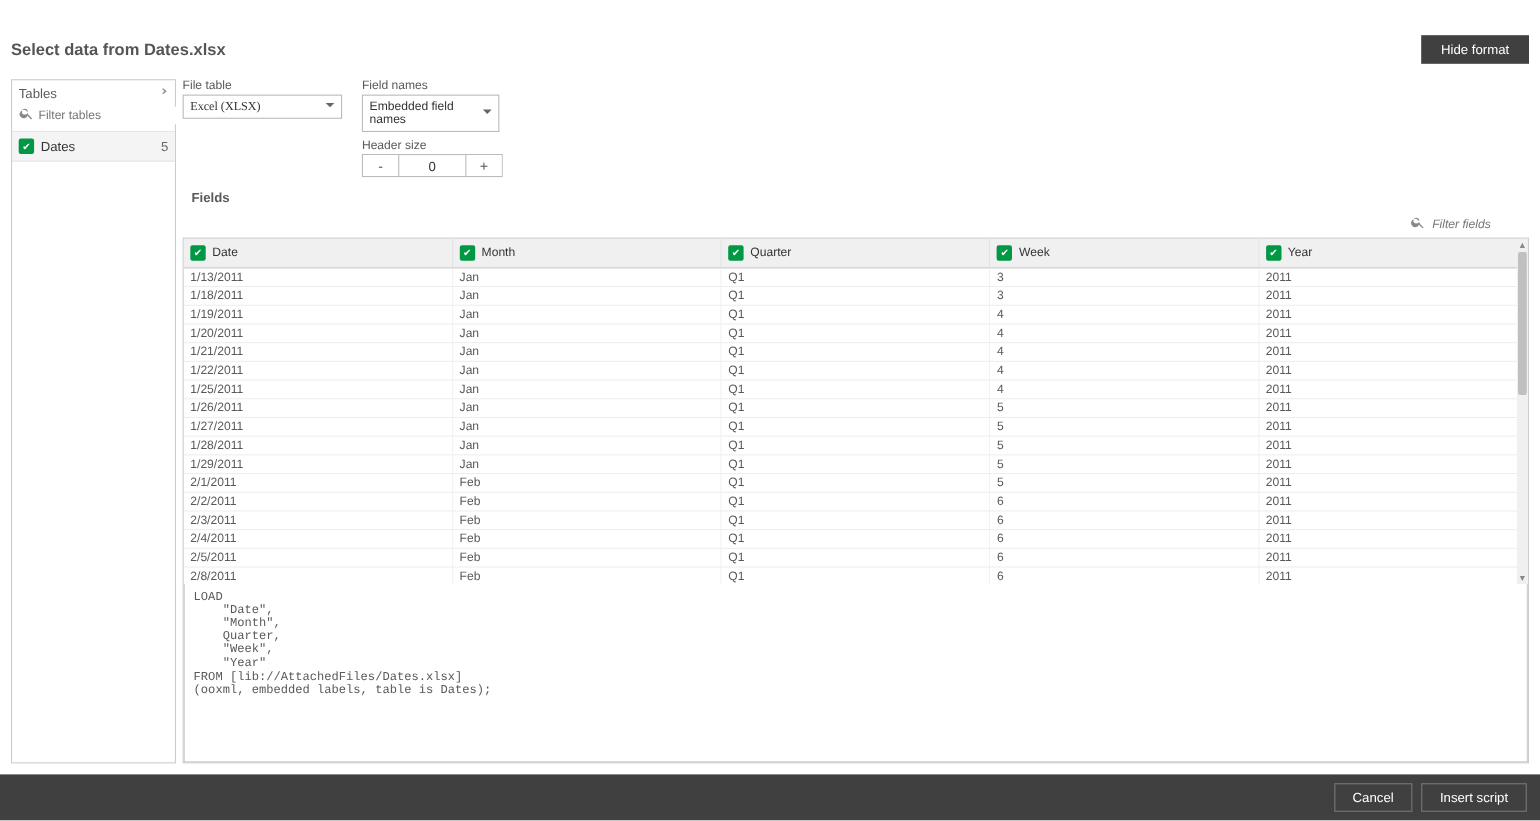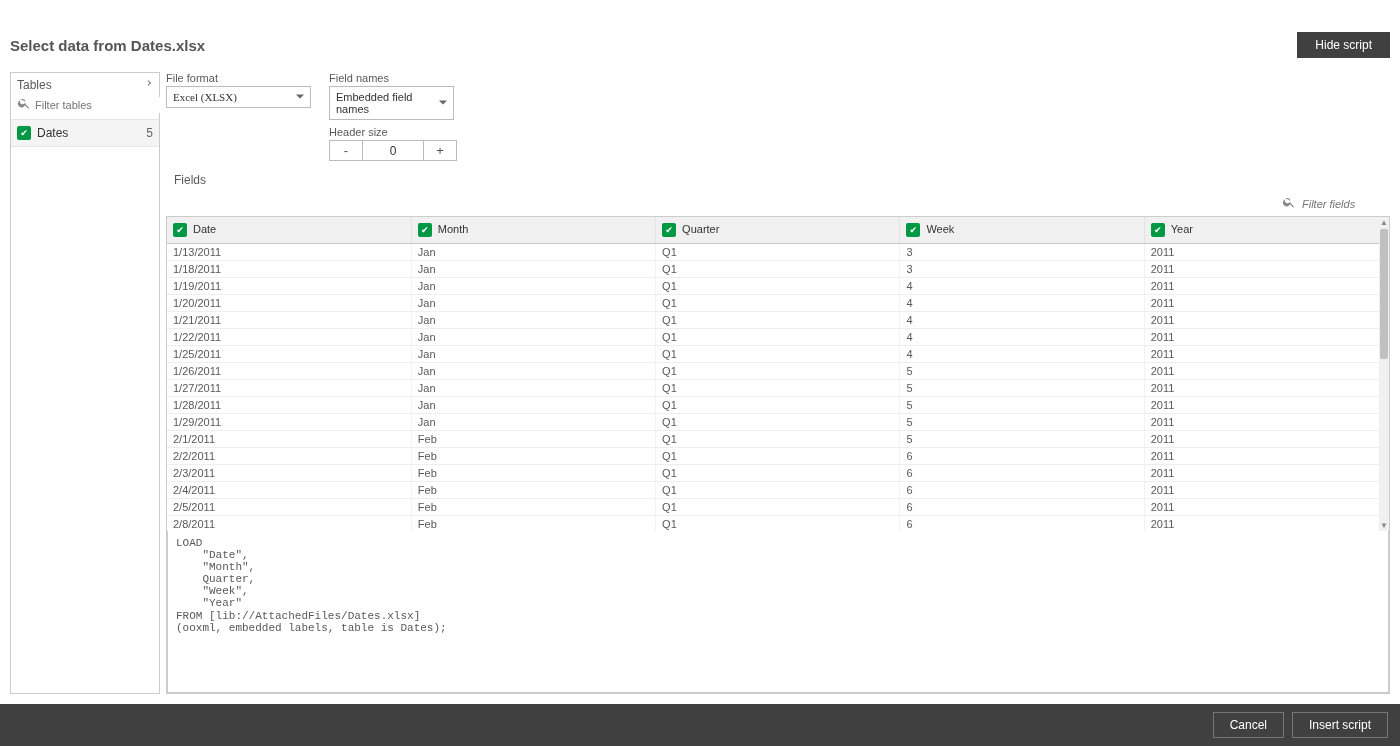--- a/index.html
+++ b/index.html
@@ -157,21 +157,21 @@
     flex: 1;
     display: flex;
     align-items: center;
     justify-content: center;
     font-size: 12px;
     color: #333;
   }
 
   .fields-label {
     font-size: 12px;
-    font-weight: normal;
+    font-weight: bold;
     color: #595959;
     padding: 6px 0 4px 8px;
   }
 
   .filter-fields-row {
     display: flex;
     justify-content: flex-end;
     align-items: center;
     gap: 4px;
     padding: 4px 10px 4px 0;
@@ -271,21 +271,21 @@
     padding: 5px 16px;
     font-size: 12px;
     cursor: pointer;
   }
 </style>
 </head>
 <body>
 
 <div class="top">
   <div class="title">Select data from Dates.xlsx</div>
-  <button class="btn-dark">Hide script</button>
+  <button class="btn-dark">Hide format</button>
 </div>
 
 <div class="layout">
 
   <div class="sidebar">
     <div class="sidebar-header">
       <span>Tables</span>
       <span>
         <svg viewBox="0 0 24 24">
             <path d="M5 12h12l-4-4 1.4-1.4L21 12l-6.6 5.4L13 16l4-4H5z"></path>
@@ -305,21 +305,21 @@
           <span class="checkbox">✔</span>
           <span class="name">Dates</span>
           <span class="count">5</span>
         </div>
       </div>
   </div>
 
   <div class="main">
     <div class="controls-row">
       <div class="control">
-        <div class="control-label">File format</div>
+        <div class="control-label">File table</div>
         <div class="dropdown big">
           <span>Excel (XLSX)</span>
           <span><svg viewBox="0 0 10 10">
                 <path d="M0 2l5 5 5-5z"></path>
               </svg></span>
         </div>
       </div>
       <div>
         <div class="control">
           <div class="control-label">Field names</div>

